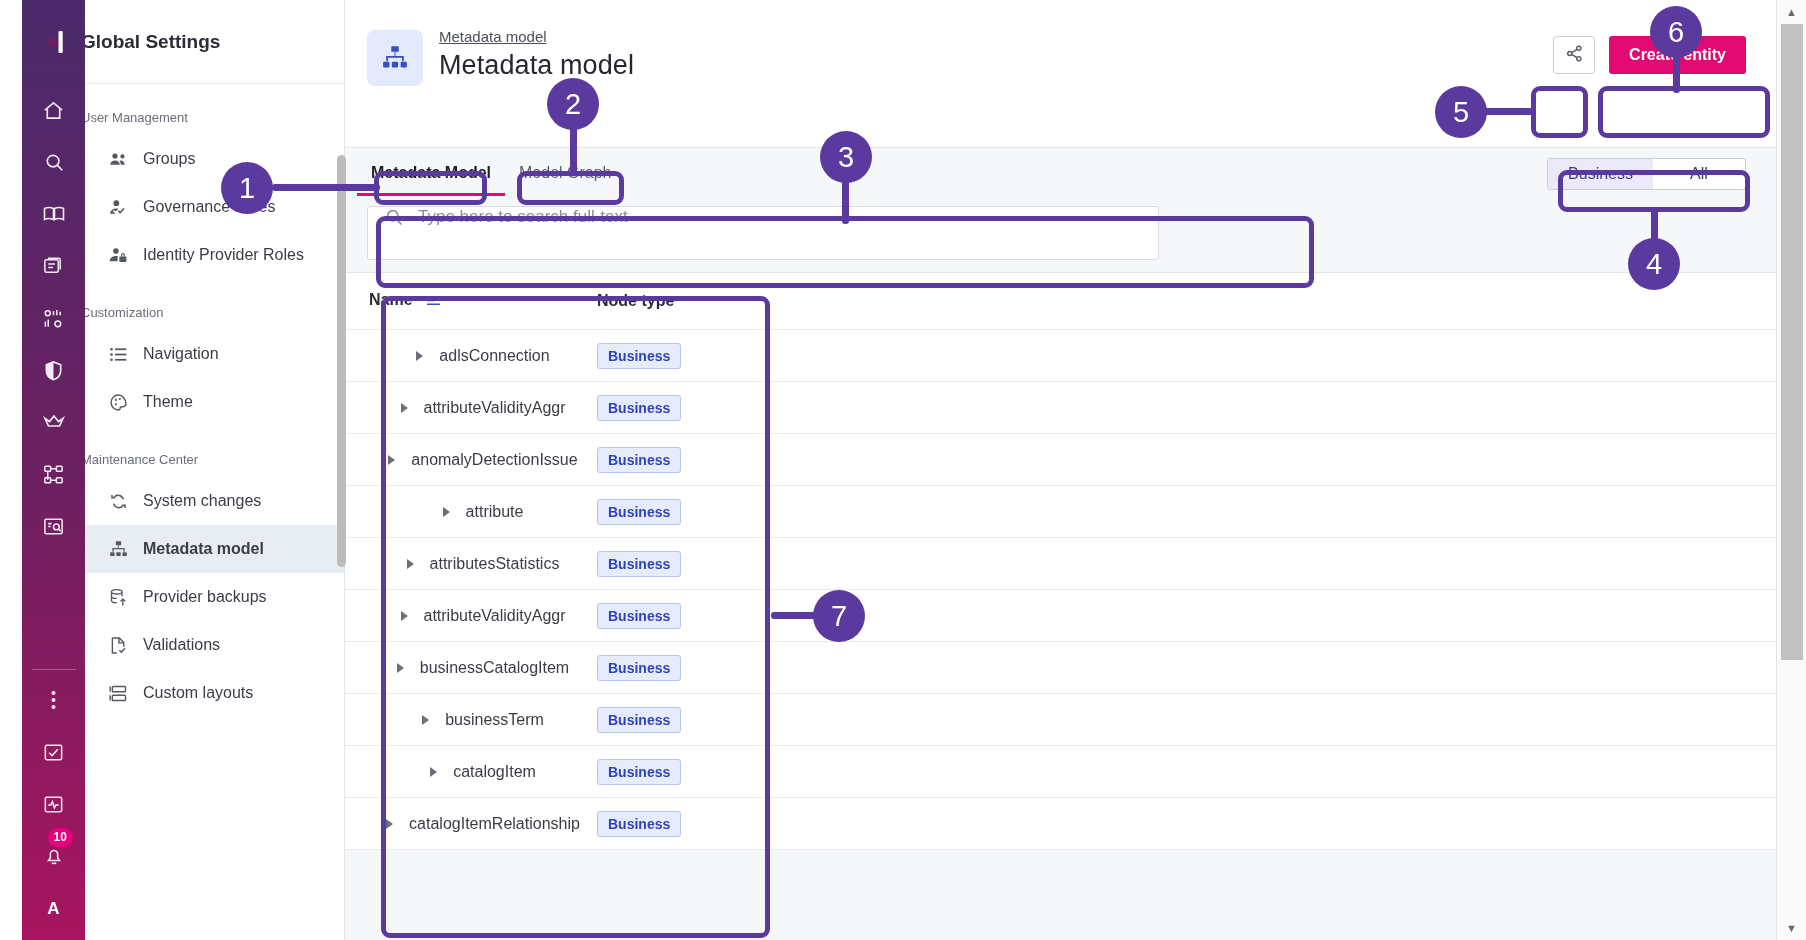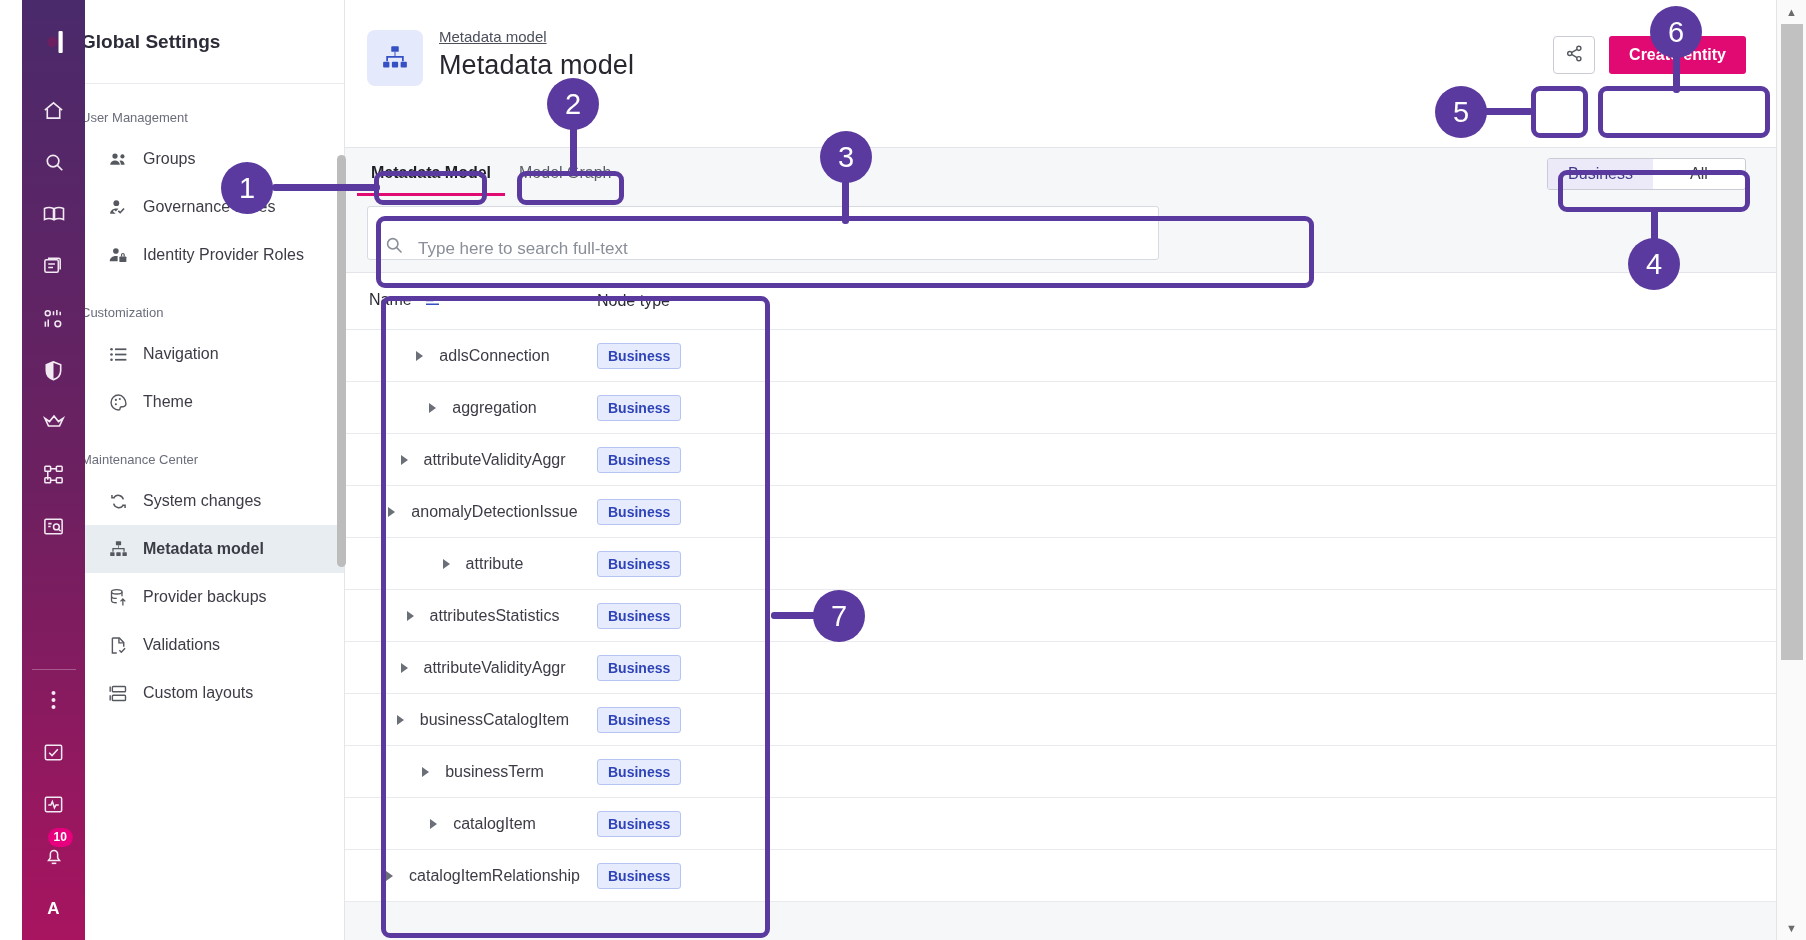--- a/index.html
+++ b/index.html
@@ -108,35 +108,35 @@
   }
   #type-toggle .seg{
     font-size:16px; padding:6px 20px; cursor:pointer; color:#3c3c46; min-width:92px; text-align:center;
   }
   #type-toggle .seg.on{ background:#ece9f8; color:#403a8c; }
 
   
   #search-wrap{ padding:10px 30px 12px 22px; }
   #search-box{
     height:54px; background:#fff; border:1px solid #d7dae0; border-radius:3px;
-    display:flex; align-items:flex-end; padding:0 16px; max-width:792px;
+    display:flex; align-items:flex-start; padding:0 16px; max-width:792px;
   }
   #search-box input{
     border:none; outline:none; font-size:17px; color:#3c3c46; flex:1; margin-left:14px;
     font-family:"Liberation Sans",sans-serif; background:transparent;
   }
   #search-box input::placeholder{ color:#8a8e98; }
 
   
   #table-card{
     background:#fff; border-top:1px solid #e3e5ea; margin:0;
   }
   table{ width:100%; border-collapse:collapse; table-layout:fixed; }
   th{
-    text-align:left; font-size:16px; font-weight:400; color:#2c2c38;
+    text-align:left; font-size:16px; font-weight:700; color:#2c2c38;
     padding:18px 10px 18px 0; border-bottom:1px solid #e5e8ec;
   }
   th.c-name{ padding-left:24px; width:252px;}
   th.c-type{ width:120px;margin-left:33px; }
   td{ border-bottom:1px solid #e8eaee; padding:0; height:52px; vertical-align:middle; }
   td.c-name{ padding-left:24px; font-size:16px; color:#3c3c46;text-align:center; }
   .row-caret{
     display:inline-block; width:0;height:0;
     border-left:7px solid #6b6f78; border-top:5px solid transparent; border-bottom:5px solid transparent;
     margin-right:16px; vertical-align:middle; cursor:pointer;
@@ -489,25 +489,20 @@
           <th></th>
         </tr>
       </thead>
       <tbody id="tbody">
           <tr>
             <td class="c-name"><span class="row-caret"></span><span>adlsConnection</span></td>
             <td><span class="type-chip">Business</span></td>
             <td></td>
           </tr>
           <tr>
-            <td class="c-name"><span class="row-caret"></span><span>aggregation</span></td>
-            <td><span class="type-chip">Business</span></td>
-            <td></td>
-          </tr>
-          <tr>
             <td class="c-name"><span class="row-caret"></span><span>attributeValidityAggr</span></td>
             <td><span class="type-chip">Business</span></td>
             <td></td>
           </tr>
           <tr>
             <td class="c-name"><span class="row-caret"></span><span>anomalyDetectionIssue</span></td>
             <td><span class="type-chip">Business</span></td>
             <td></td>
           </tr>
           <tr>

